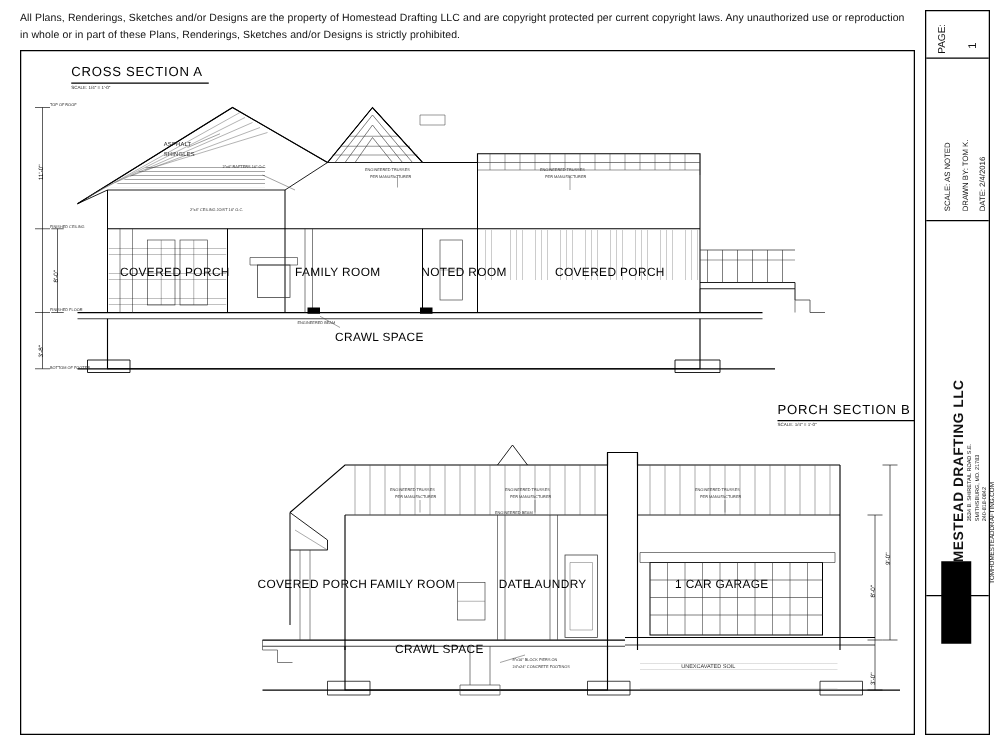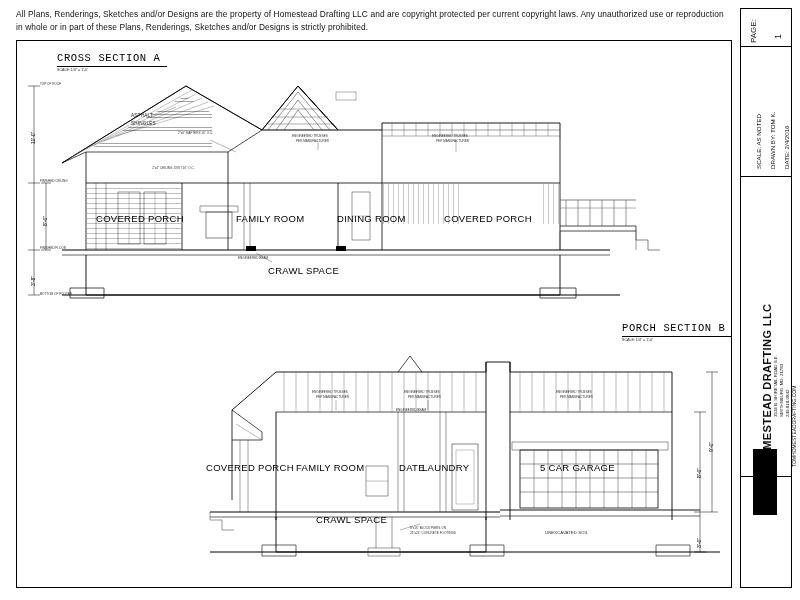--- a/index.html
+++ b/index.html
@@ -92,21 +92,20 @@
     font-size: 9.5px;
     letter-spacing: 0.3px;
     color: #000;
   }
   .sec-title {
     position: absolute;
     white-space: nowrap;
     font-size: 10.5px;
     letter-spacing: 0.6px;
     color: #000;
-    font-family: Liberation Mono, monospace;
   }
   .sec-scale {
     position: absolute;
     white-space: nowrap;
     font-size: 3.6px;
     color: #222;
   }
   .rule {
     position: absolute;
     background: #000;
@@ -265,21 +264,21 @@
     </g>
   </svg>
 
   <div class="boxthin shingle" style="left:88px; top:96px; width:124px; height:54px; border:none; clip-path:polygon(0% 100%, 78% 0%, 100% 32%, 100% 100%);"></div>
 
   <div class="boxthin siding" style="left:87px; top:184px; width:94px; height:65px; border:none; opacity:0.55;"></div>
   <div class="boxthin hatch-v" style="left:383px; top:184px; width:176px; height:40px; border:none; opacity:0.5;"></div>
 
   <div class="room" style="left:96px; top:213px;">COVERED PORCH</div>
   <div class="room" style="left:236px; top:213px;">FAMILY ROOM</div>
-  <div class="room" style="left:337px; top:213px;">DINING ROOM</div>
+  <div class="room" style="left:337px; top:213px;">NOTED ROOM</div>
   <div class="room" style="left:444px; top:213px;">COVERED PORCH</div>
   <div class="room" style="left:268px; top:265px;">CRAWL SPACE</div>
 
   <div class="tiny" style="left:131px; top:113px; font-size:4.6px; letter-spacing:0.2px;">ASPHALT</div>
   <div class="tiny" style="left:131px; top:121px; font-size:4.6px; letter-spacing:0.2px;">SHINGLES</div>
   <div class="micro" style="left:292px; top:134px;">ENGINEERED TRUSSES</div>
   <div class="micro" style="left:296px; top:139px;">PER MANUFACTURER</div>
   <div class="micro" style="left:432px; top:134px;">ENGINEERED TRUSSES</div>
   <div class="micro" style="left:436px; top:139px;">PER MANUFACTURER</div>
   <div class="micro" style="left:178px; top:131px;">2"x6" RAFTERS 16" O.C.</div>
@@ -368,21 +367,21 @@
       <path d="M420,524 L400,530" stroke="#444" stroke-width="0.4"></path>
     </g>
   </svg>
 
   <div class="boxthin hatch-h" style="left:512px; top:518px; width:158px; height:33px; border:none; opacity:0.3;"></div>
 
   <div class="room" style="left:206px; top:462px;">COVERED PORCH</div>
   <div class="room" style="left:296px; top:462px;">FAMILY ROOM</div>
   <div class="room" style="left:399px; top:462px;">DATE</div>
   <div class="room" style="left:422px; top:462px;">LAUNDRY</div>
-  <div class="room" style="left:540px; top:462px;">5 CAR GARAGE</div>
+  <div class="room" style="left:540px; top:462px;">1 CAR GARAGE</div>
   <div class="room" style="left:316px; top:514px;">CRAWL SPACE</div>
   <div class="micro" style="left:545px; top:530px; font-size:4.4px;">UNEXCAVATED SOIL</div>
 
   <div class="micro" style="left:312px; top:390px;">ENGINEERED TRUSSES</div>
   <div class="micro" style="left:316px; top:395px;">PER MANUFACTURER</div>
   <div class="micro" style="left:404px; top:390px;">ENGINEERED TRUSSES</div>
   <div class="micro" style="left:408px; top:395px;">PER MANUFACTURER</div>
   <div class="micro" style="left:556px; top:390px;">ENGINEERED TRUSSES</div>
   <div class="micro" style="left:560px; top:395px;">PER MANUFACTURER</div>
   <div class="micro" style="left:396px; top:408px;">ENGINEERED BEAM</div>

